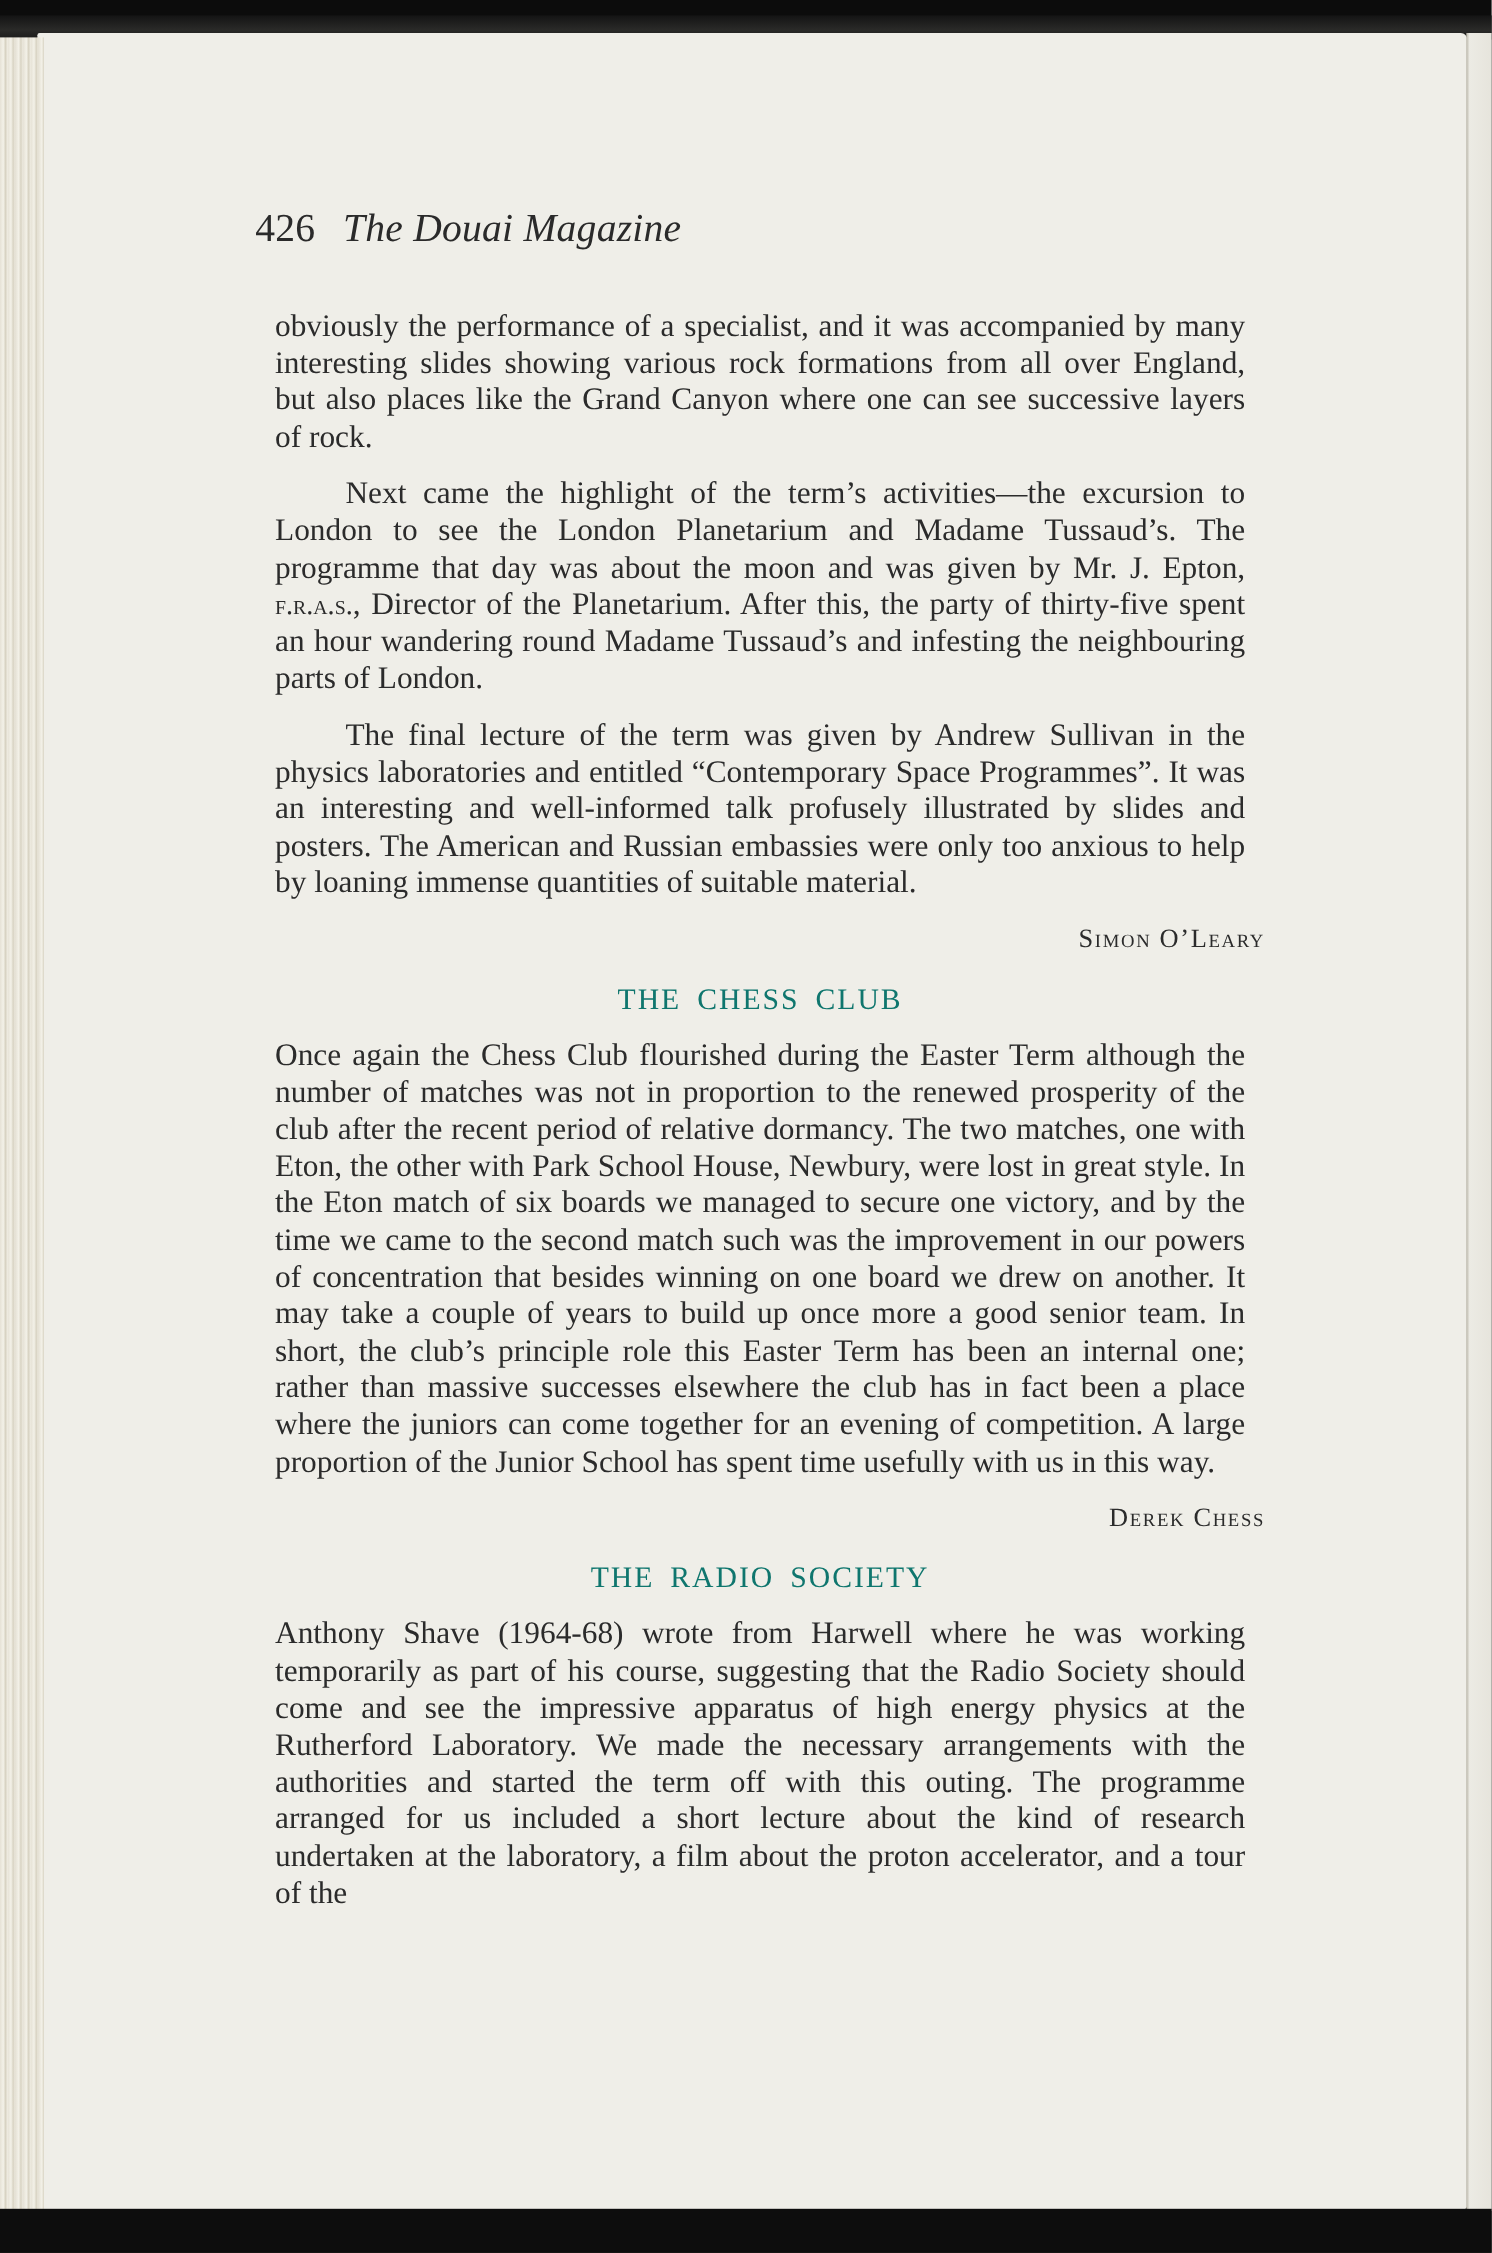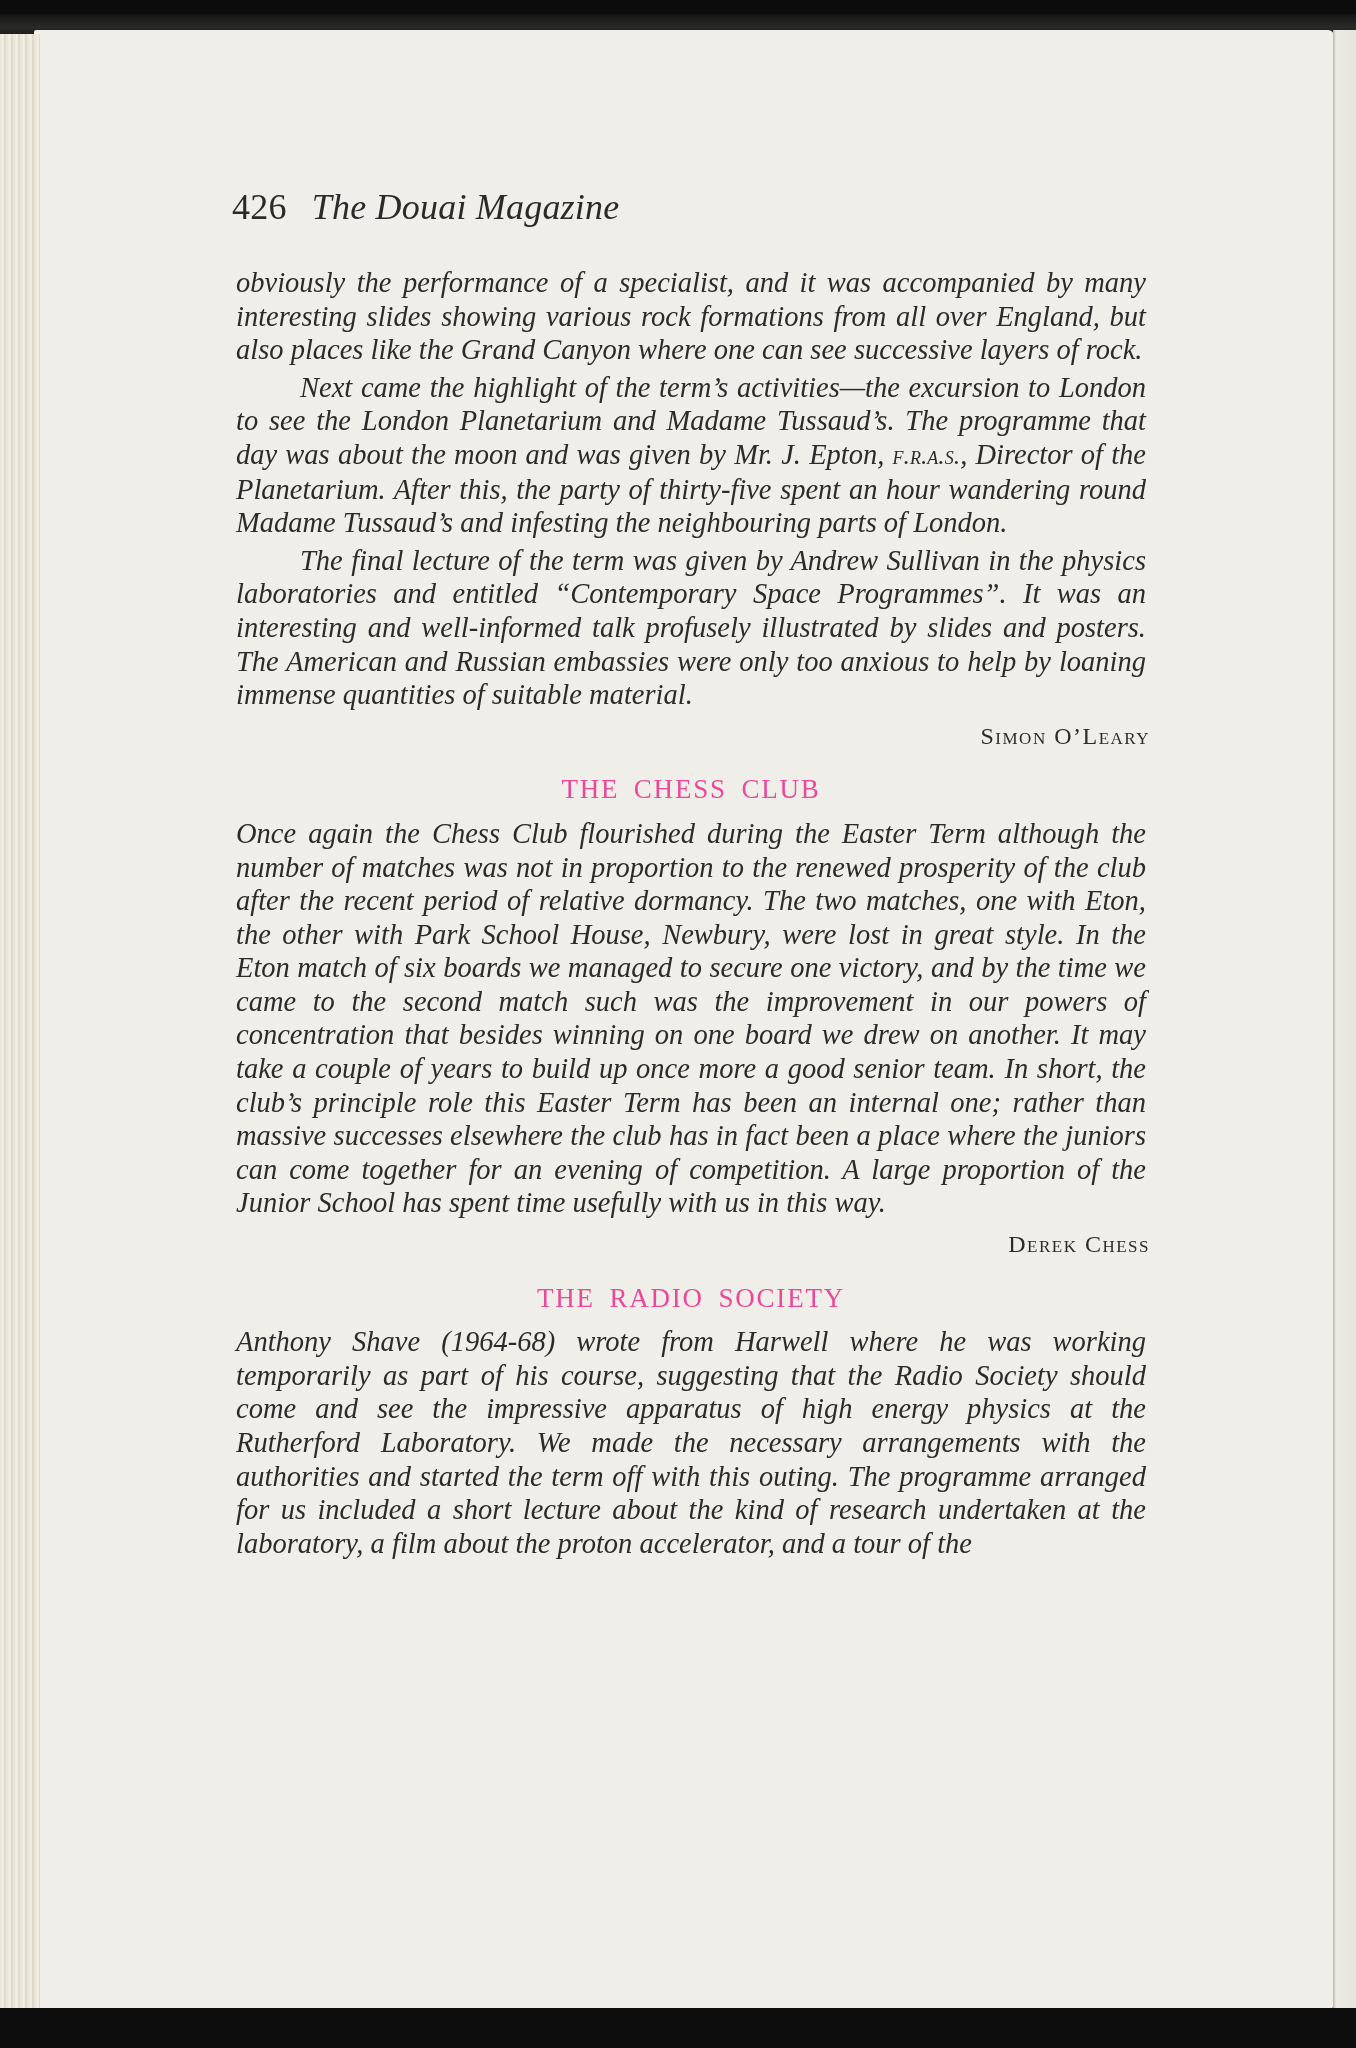--- a/index.html
+++ b/index.html
@@ -36,29 +36,29 @@
     white-space: nowrap;
   }
   .running-head .pnum { margin-right: 16px; }
   .running-head .mag { font-style: italic; }
   .text {
     position: absolute; left: 232px; top: 262px; width: 918px;
     color: #2b2b2b;
     font-size: 28.5px; line-height: 33.6px;
     text-align: justify;
   }
-  .text p { margin: 4px; text-indent: 0; font-style: italic; }
+  .text p { margin: 18px; text-indent: 0; }
   .text p.indent { text-indent: 64px; }
   .sig {
     text-align: right; font-variant: small-caps; letter-spacing: 1.5px;
     margin: 8px 0 0 0; font-size: 24px;
   }
   .heading {
     text-align: center; font-size: 27px; letter-spacing: 1.8px;
-    color: #ec4899; margin: 20px 0 10px 0; word-spacing: 6px;
+    color: #0f766e; margin: 20px 0 10px 0; word-spacing: 6px;
   }
   .smcaps { font-variant: small-caps; font-size: 0.9em; }
 </style>
 </head>
 <body>
 
 <div class="book-top"></div>
 <div class="page"></div>
 <div class="page-stack"></div>
 <div class="gutter"></div>

